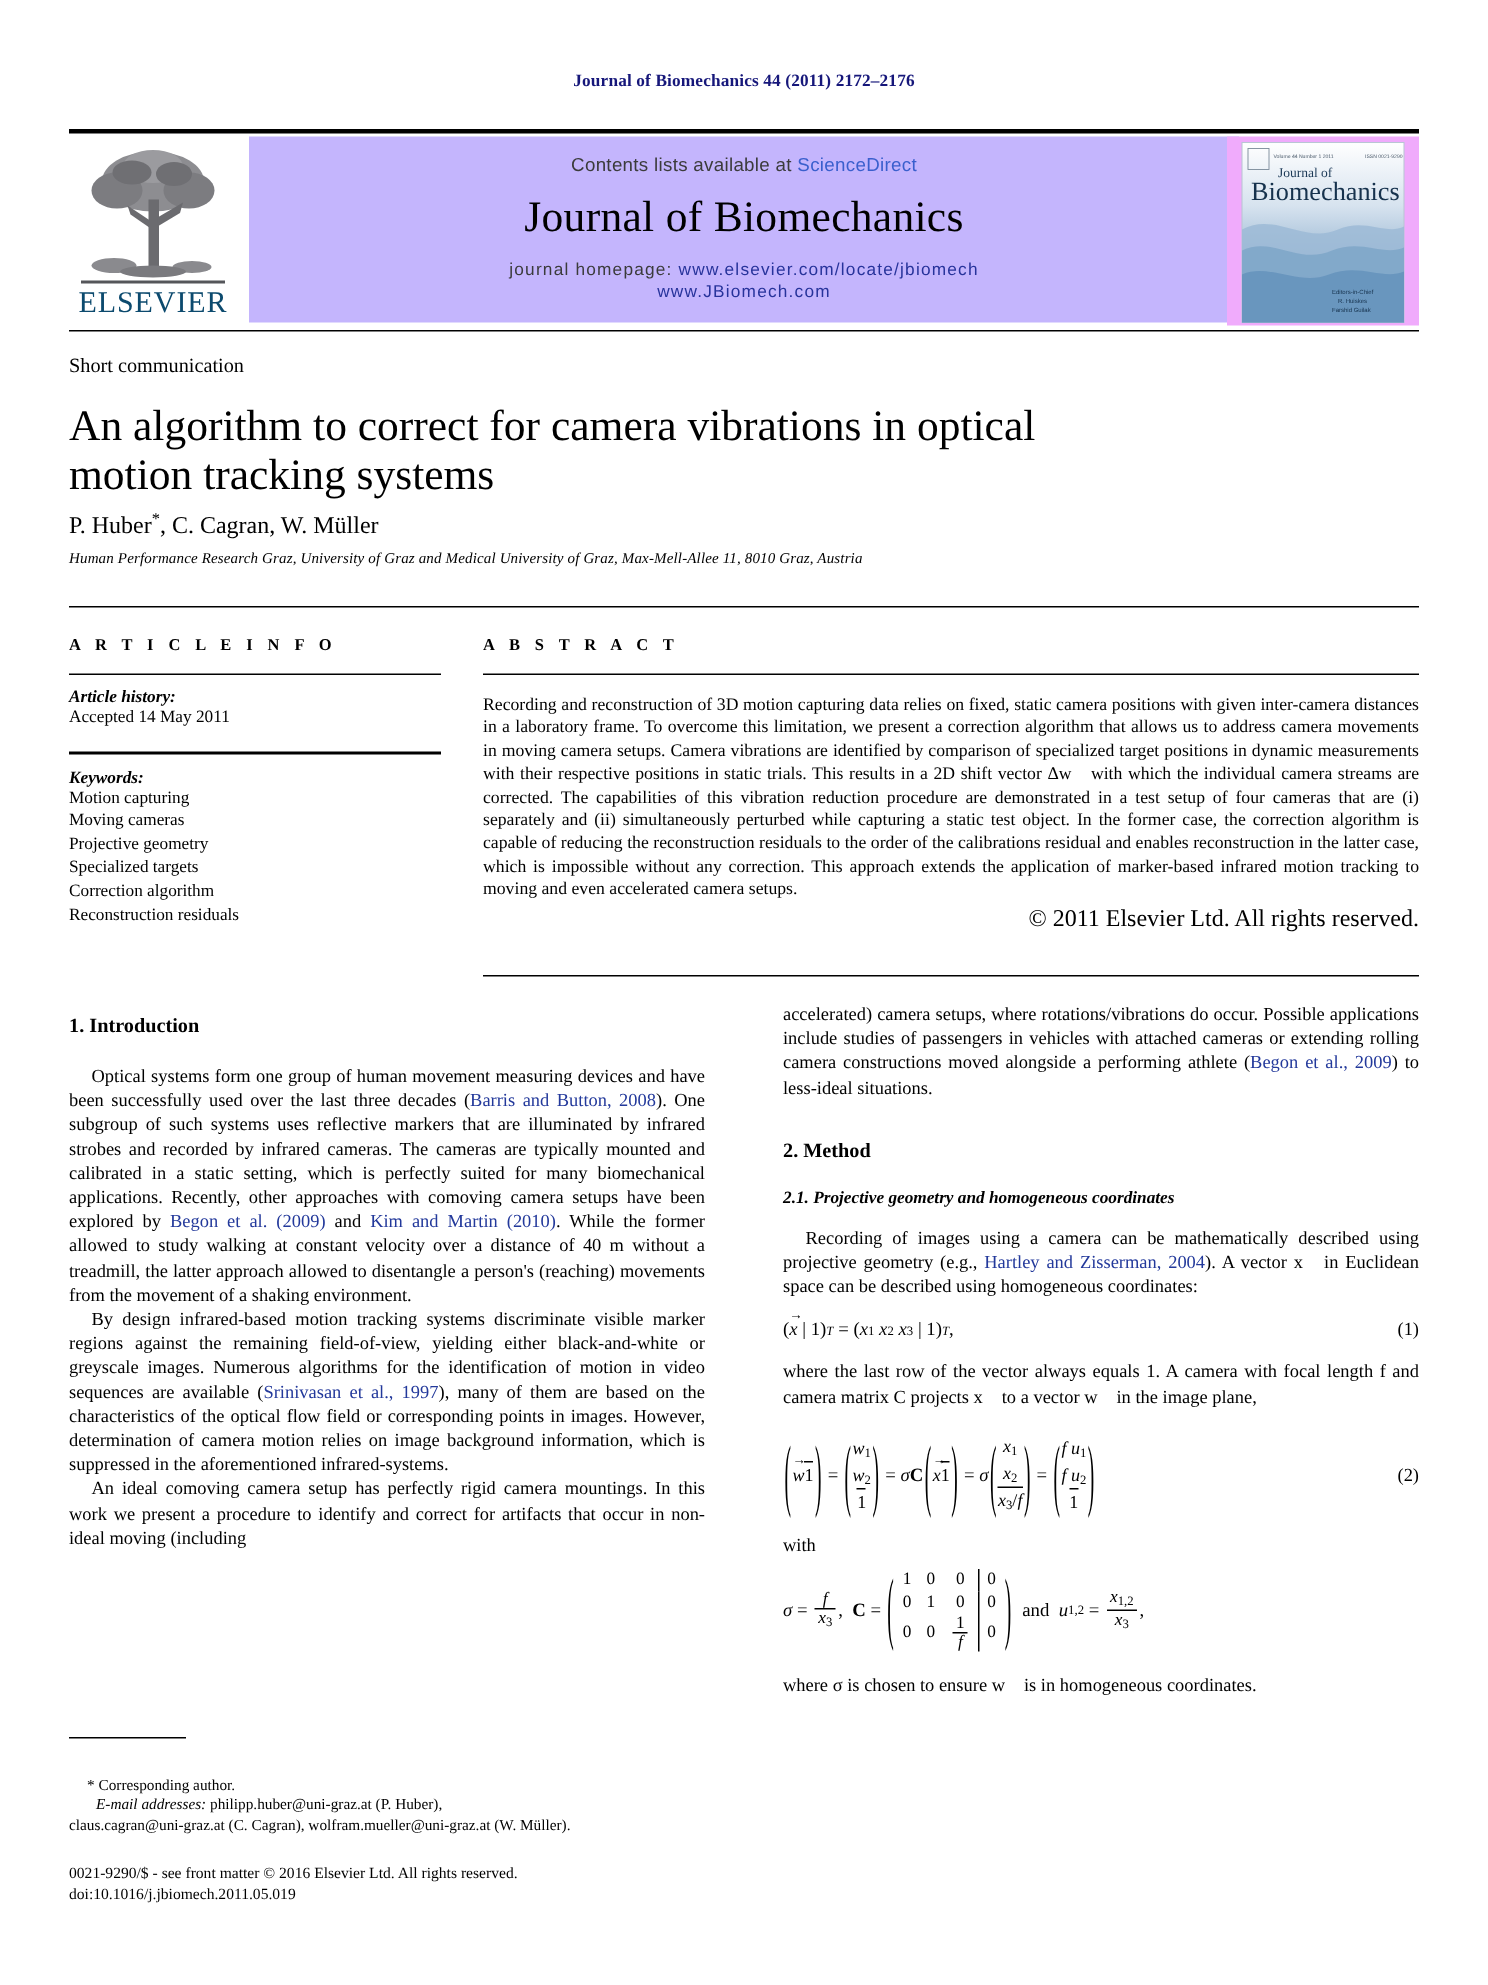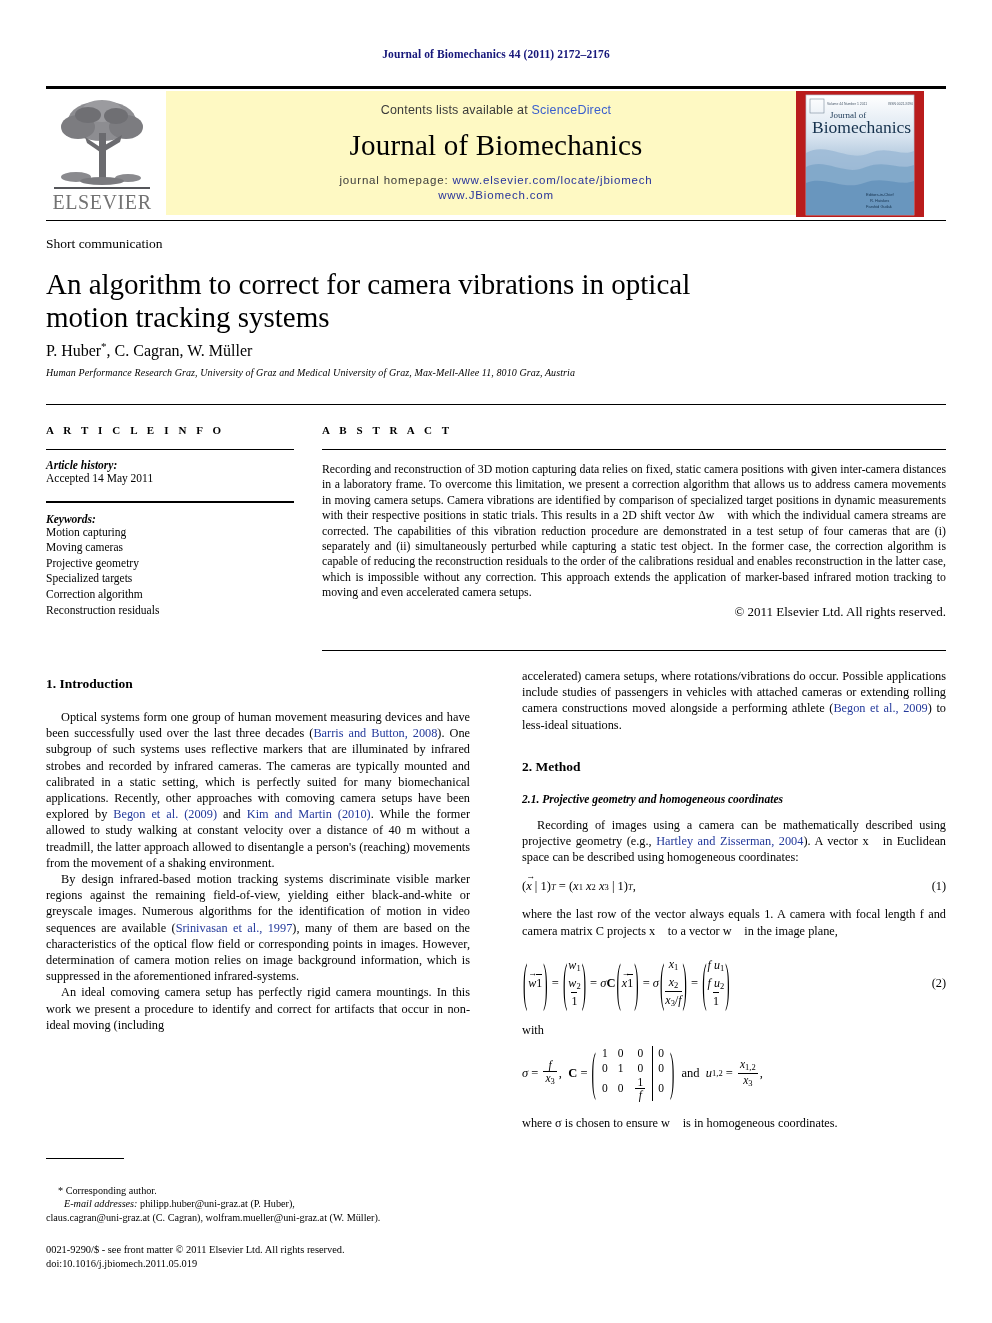--- a/index.html
+++ b/index.html
@@ -51,32 +51,32 @@
   }
   .tree-box { position:absolute; left:6px; top:0px; width:100px; height:92px; }
   .elsevier-word {
     position: absolute;
     left: 0px; top: 96px;
     width: 112px;
     text-align: center;
     font-family: "Liberation Serif", serif;
     font-size: 20px;
     letter-spacing: 0.6px;
-    color: #737373;
+    color: #0c4a6e;
   }
   .elsevier-rule {
     position:absolute; left: 8px; top: 92px; width: 96px; height: 2px; background:#55565a;
   }
 
   .grey-band {
     position: absolute;
     left: 120px; top: 2px;
     width: 660px;
     height: 124px;
-    background: #fef9c3;
+    background: #c4b5fd;
   }
   .contents-line {
     position: absolute;
     left: 0; top: 12px;
     width: 660px;
     text-align: center;
     font-family: "Liberation Sans", sans-serif;
     font-size: 12.5px;
     color: #3b3b3b;
     letter-spacing: 0.2px;
@@ -102,24 +102,24 @@
     font-family: "Liberation Sans", sans-serif;
     font-size: 11.5px;
     color: #3b3b3b;
     letter-spacing: 0.8px;
     line-height: 15px;
   }
   .homepage-line .url { color: #27339b; text-align: right; }
 
   .cover-thumb {
     position: absolute;
-    left: 750px; top: 2px;
+    left: 772px; top: 2px;
     width: 128px;
     height: 126px;
-    background: #b91c1c;
+    background: #f0abfc;
   }
 
   
   .title-rule {
     position: absolute;
     left: 46px; top: 220px;
     width: 900px;
     height: 1px;
     background: #000;
   }
@@ -205,21 +205,21 @@
     font-family: "Liberation Serif", serif;
     font-size: 11.8px;
     line-height: 15.4px;
     text-align: justify;
     color: #000;
   }
   .copyright {
     margin-top: 3px;
     text-align: right;
     font-family: "Liberation Serif", serif;
-    font-size: 13px;
+    font-size: 16px;
   }
   .abs-rule-bottom {
     position: absolute;
     left: 322px; top: 650px;
     width: 624px; height: 1px; background:#000;
   }
 
   
   .body-left {
     position: absolute;
@@ -542,17 +542,17 @@
     <p class="para cont" style="margin-top:14px;">where σ is chosen to ensure w⃗ is in homogeneous coordinates.</p>
   </div>
 
   <div class="foot-rule"></div>
   <div class="footnote">
     <div style="padding-left:12px;margin-top:20px;">* Corresponding author.</div>
     <div style="padding-left:18px;"><span class="ital">E-mail addresses:</span> <span>philipp.huber@uni-graz.at (P. Huber),</span></div>
     <div>claus.cagran@uni-graz.at (C. Cagran), wolfram.mueller@uni-graz.at (W. Müller).</div>
   </div>
   <div class="imprint">
-    <div>0021-9290/$ - see front matter © 2011 Elsevier Ltd. All rights reserved.</div>
+    <div>0021-9290/$ - see front matter © 2016 Elsevier Ltd. All rights reserved.</div>
     <div>doi:10.1016/j.jbiomech.2011.05.019</div>
   </div>
 
 </div>
 
 </body></html>

